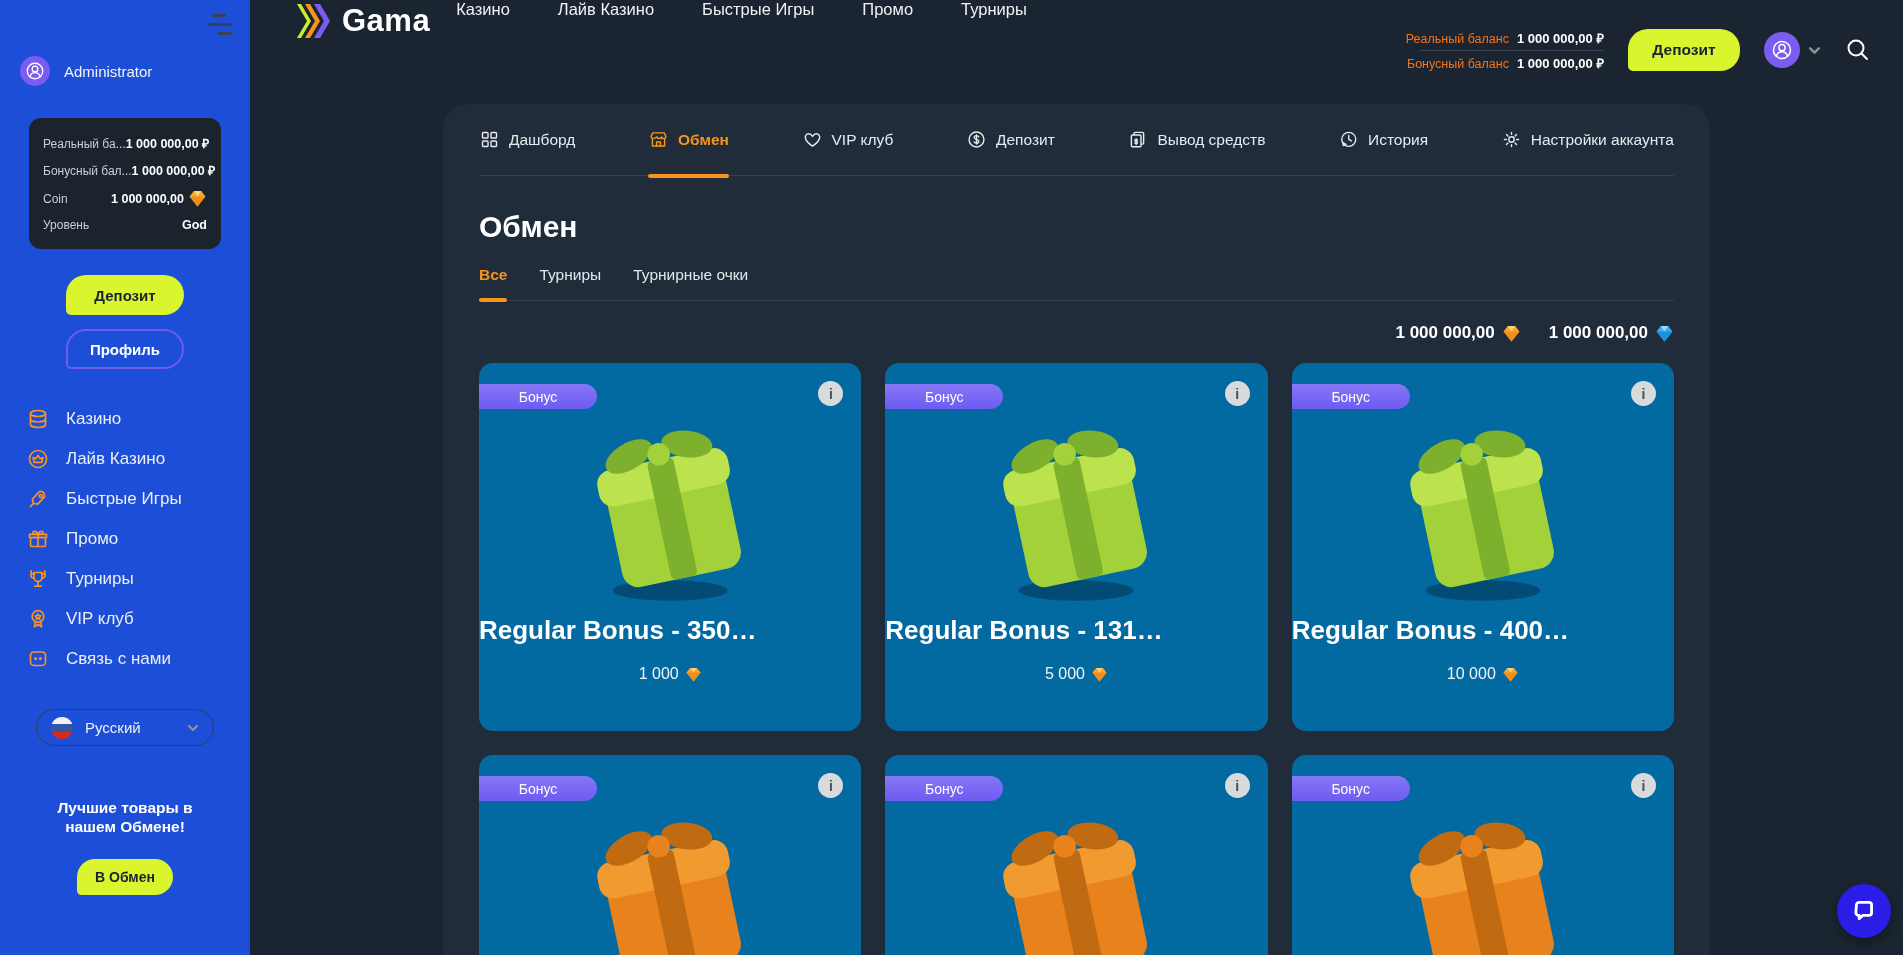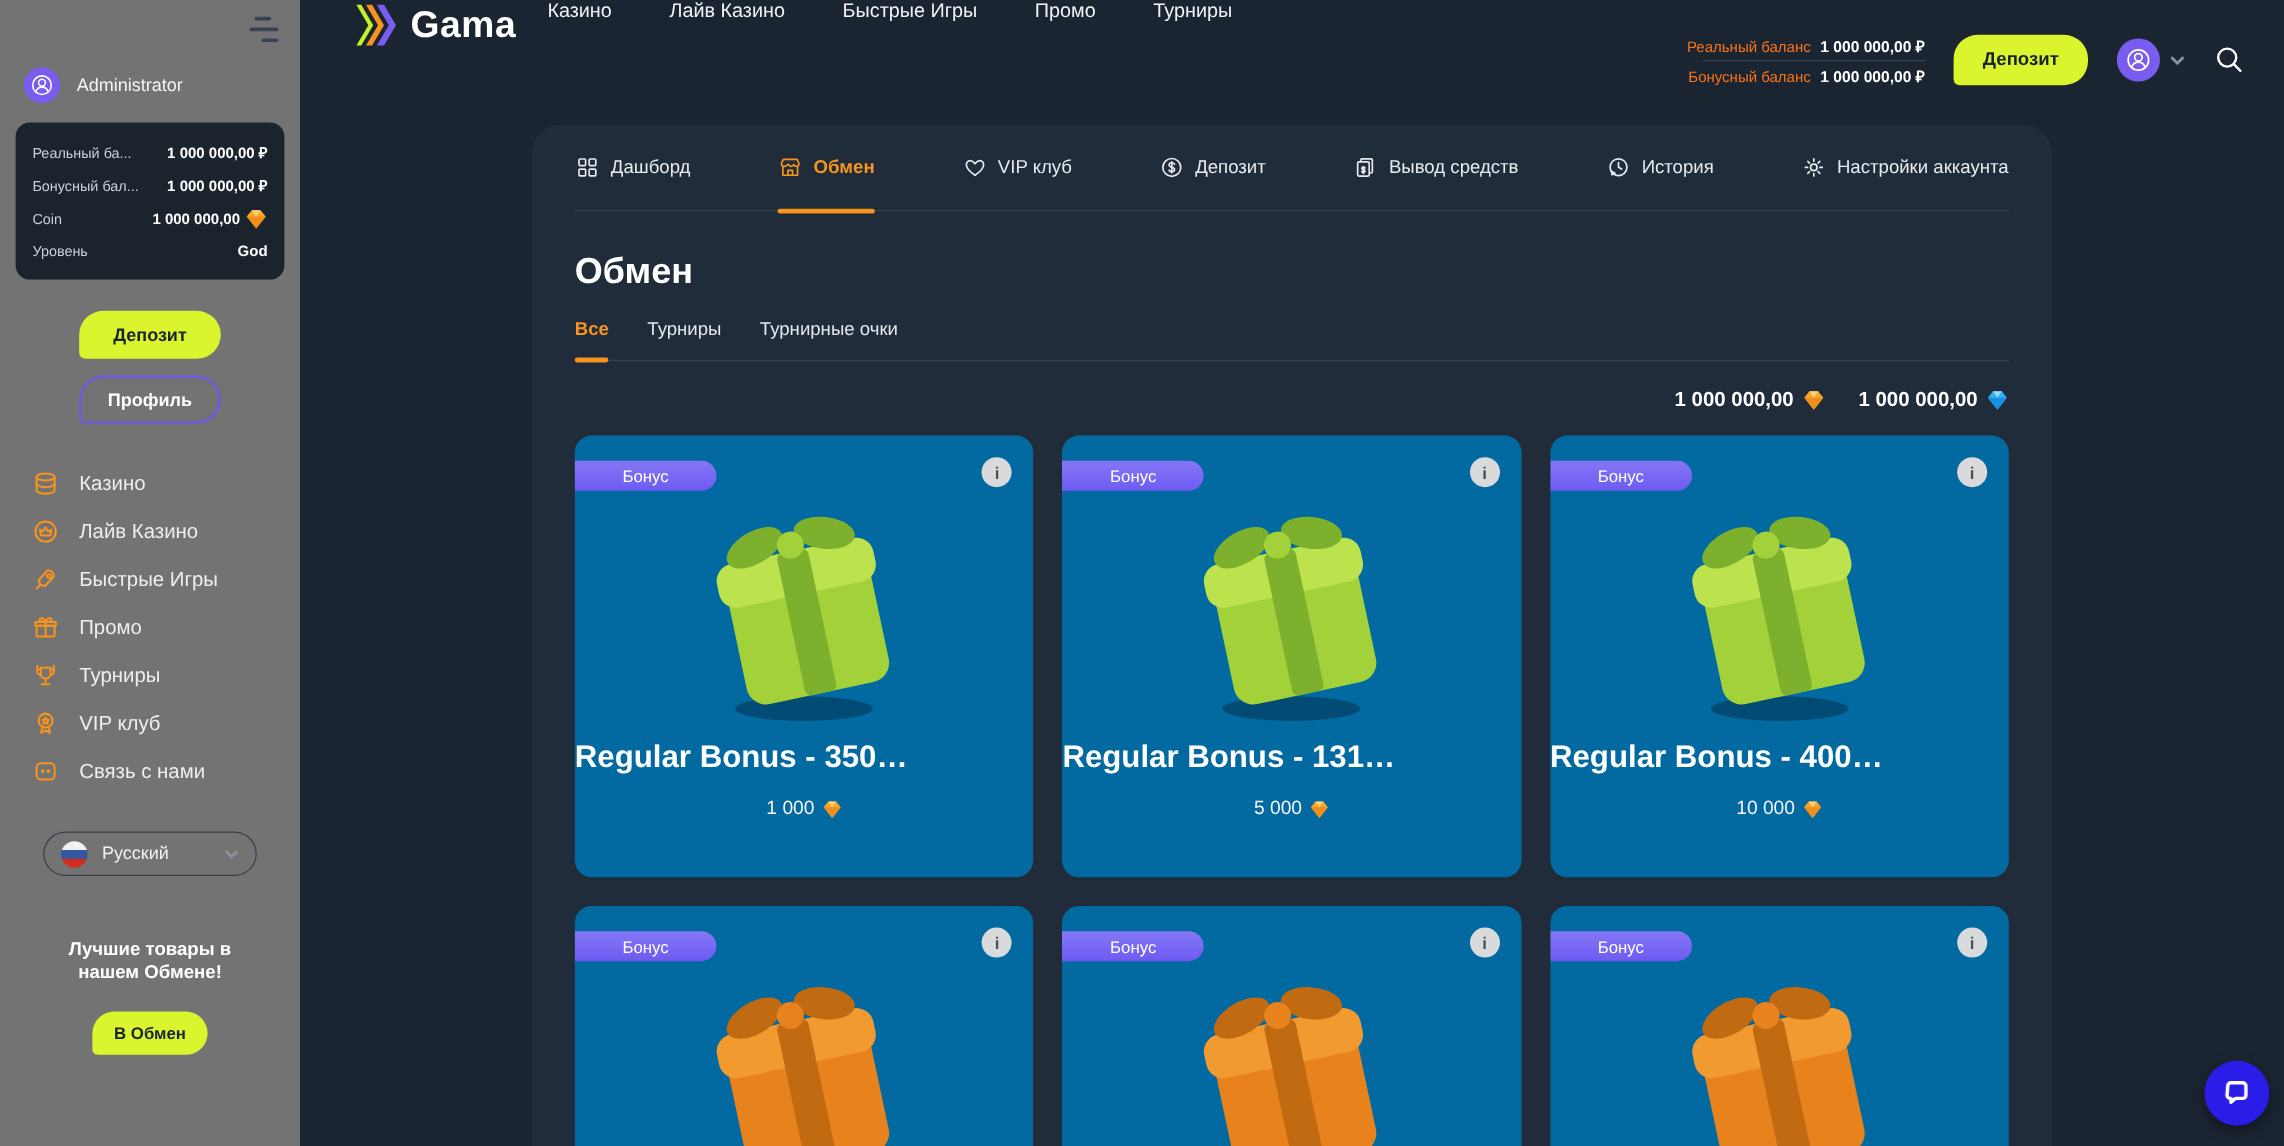--- a/index.html
+++ b/index.html
@@ -8,36 +8,36 @@
     font-family:"Liberation Sans", sans-serif;
     background:#1b2531;
     color:#eef1f4;
     display:flex;
   }
   svg { display:block; }
 
   
   .sidebar {
     width:250px; height:955px; flex:0 0 250px;
-    background:#737373;
+    background:#1d4ed8;
     position:relative;
     display:flex; flex-direction:column; align-items:center;
   }
   .hamburger { position:absolute; top:14px; right:16px; width:26px; cursor:pointer; }
   .hamburger span { display:block; height:3px; border-radius:2px; background:#39424e; margin-bottom:6px; }
   .hamburger span:nth-child(1){ width:14px; margin-left:4px; }
   .hamburger span:nth-child(2){ width:24px; }
   .hamburger span:nth-child(3){ width:14px; margin-left:10px; }
 
   .user-row { width:100%; padding:0 20px; margin-top:56px; display:flex; align-items:center; gap:14px; }
   .avatar-circle { width:30px; height:30px; border-radius:50%; background:#7b5cf0; display:flex; align-items:center; justify-content:center; flex:0 0 30px; }
   .user-name { font-size:15px; color:#f2f4f6; }
 
   .balance-card {
-    width:224px; margin-top:16px; background:#1b232d; border-radius:12px;
+    width:192px; margin-top:32px; background:#1b232d; border-radius:12px;
     padding:12px 14px;
   }
   .b-row { display:flex; justify-content:space-between; align-items:center; padding:5px 0; }
   .b-label { font-size:12px; color:#c9cfd6; white-space:nowrap; }
   .b-value { font-size:12.5px; font-weight:bold; color:#ffffff; display:flex; align-items:center; gap:4px; white-space:nowrap; }
 
   .btn-yellow {
     background:#daf42e; color:#1a2430; font-weight:bold; font-family:inherit;
     border:none; border-radius:20px 20px 20px 5px; cursor:pointer;
   }

